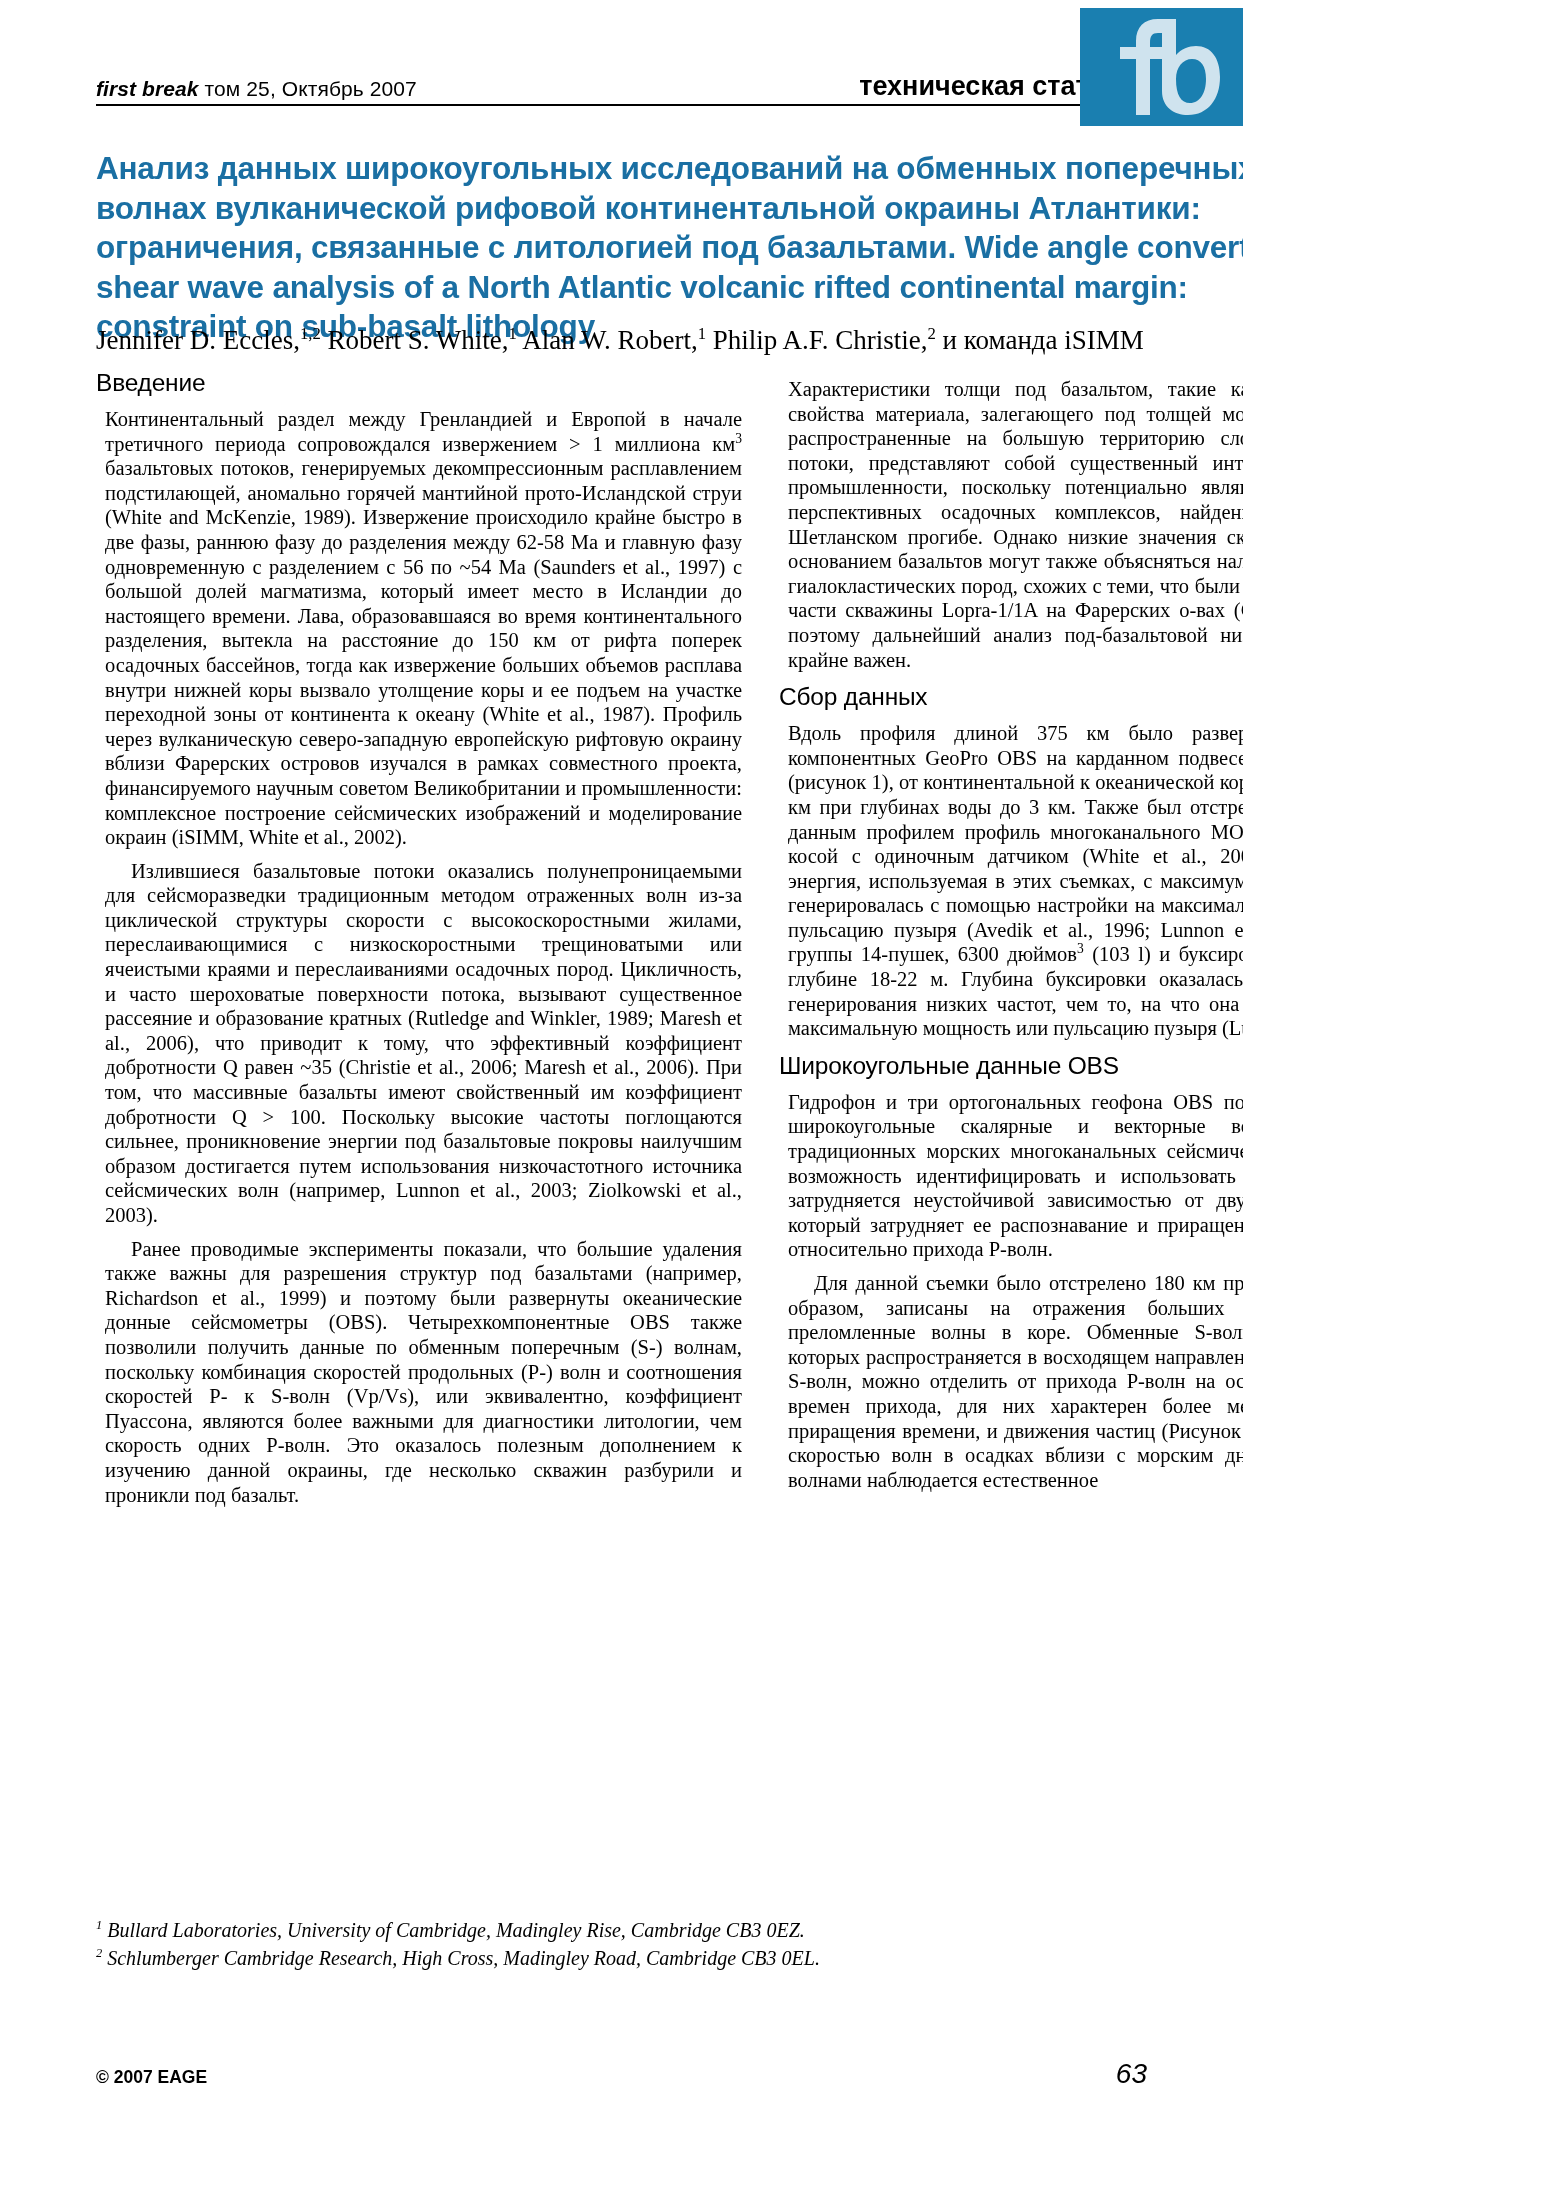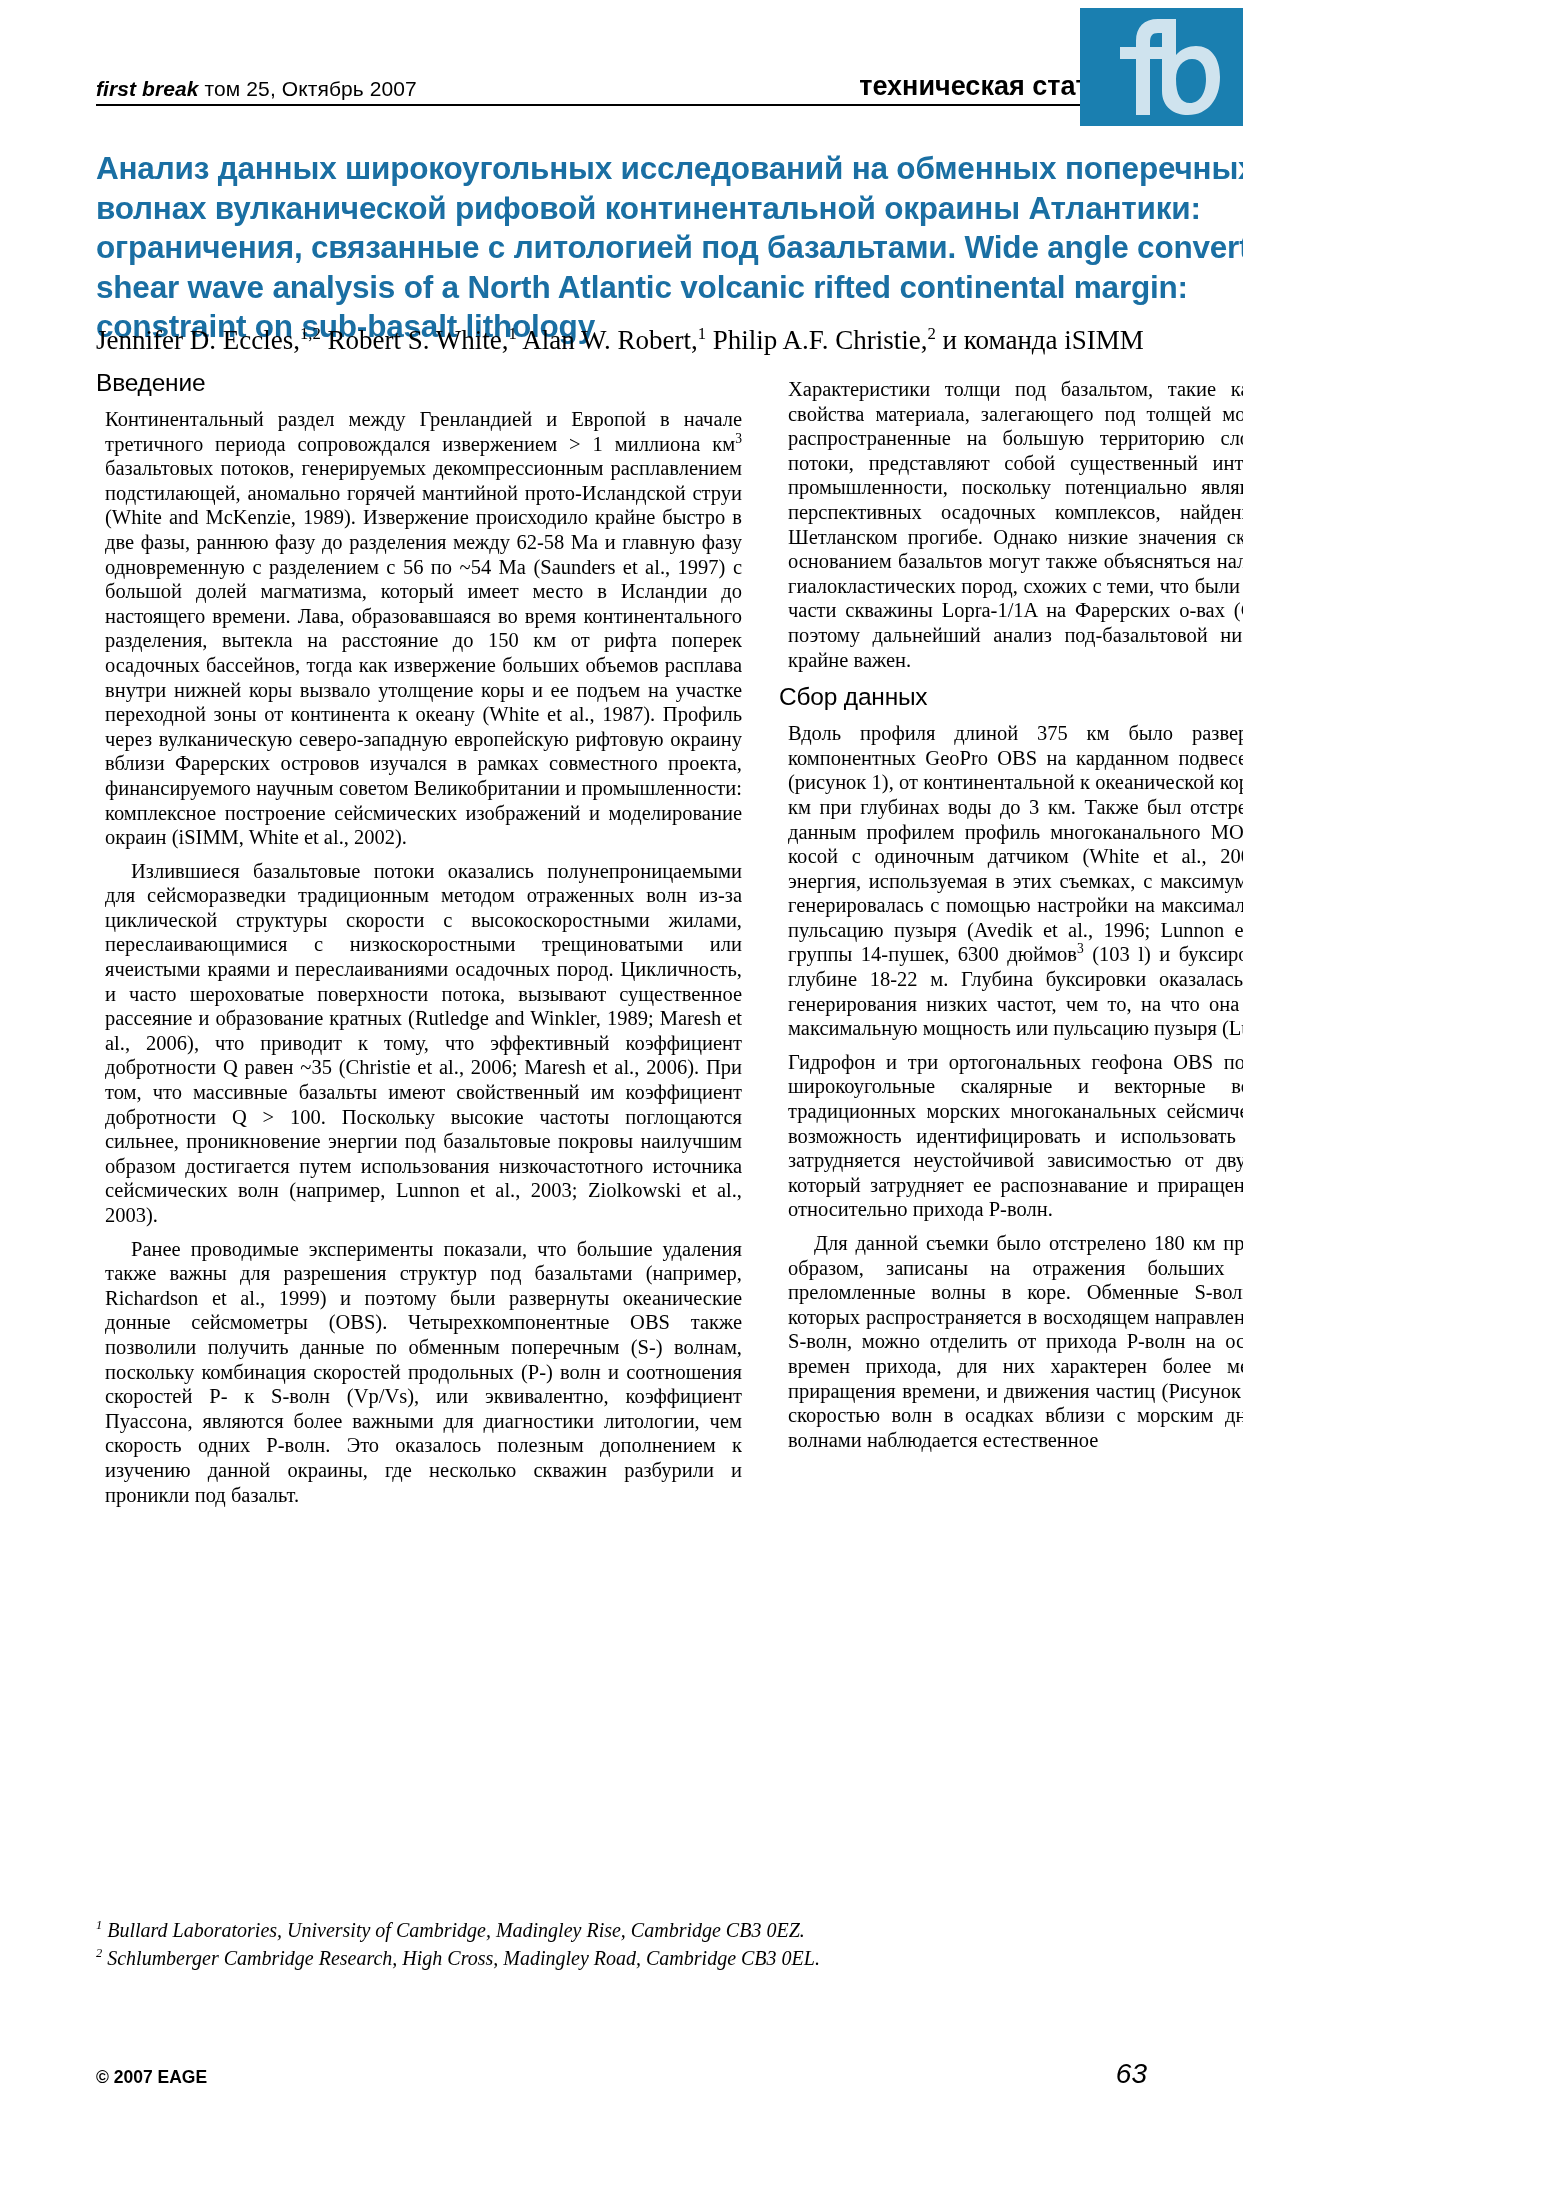--- a/index.html
+++ b/index.html
@@ -194,20 +194,21 @@
       <h2 class="sec">Введение</h2>
       <p class="body">Континентальный раздел между Гренландией и Европой в начале третичного периода сопровождался извержением &gt; 1 миллиона км<sup>3</sup> базальтовых потоков, генерируемых декомпрессионным расплавлением подстилающей, аномально горячей мантийной прото-Исландской струи (White and McKenzie, 1989). Извержение происходило крайне быстро в две фазы, раннюю фазу до разделения между 62-58 Ma и главную фазу одновременную с разделением с 56 по ~54 Ma (Saunders et al., 1997) с большой долей магматизма, который имеет место в Исландии до настоящего времени. Лава, образовавшаяся во время континентального разделения, вытекла на расстояние до 150 км от рифта поперек осадочных бассейнов, тогда как извержение больших объемов расплава внутри нижней коры вызвало утолщение коры и ее подъем на участке переходной зоны от континента к океану (White et al., 1987). Профиль через вулканическую северо-западную европейскую рифтовую окраину вблизи Фарерских островов изучался в рамках совместного проекта, финансируемого научным советом Великобритании и промышленности: комплексное построение сейсмических изображений и моделирование окраин (iSIMM, White et al., 2002).</p>
       <p class="body ind">Излившиеся базальтовые потоки оказались полунепроницаемыми для сейсморазведки традиционным методом отраженных волн из-за циклической структуры скорости с высокоскоростными жилами, переслаивающимися с низкоскоростными трещиноватыми или ячеистыми краями и переслаиваниями осадочных пород. Цикличность, и часто шероховатые поверхности потока, вызывают существенное рассеяние и образование кратных (Rutledge and Winkler, 1989; Maresh et al., 2006), что приводит к тому, что эффективный коэффициент добротности Q равен ~35 (Christie et al., 2006; Maresh et al., 2006). При том, что массивные базальты имеют свойственный им коэффициент добротности Q &gt; 100. Поскольку высокие частоты поглощаются сильнее, проникновение энергии под базальтовые покровы наилучшим образом достигается путем использования низкочастотного источника сейсмических волн (например, Lunnon et al., 2003; Ziolkowski et al., 2003).</p>
       <p class="body ind">Ранее проводимые эксперименты показали, что большие удаления также важны для разрешения структур под базальтами (например, Richardson et al., 1999) и поэтому были развернуты океанические донные сейсмометры (OBS). Четырехкомпонентные OBS также позволили получить данные по обменным поперечным (S-) волнам, поскольку комбинация скоростей продольных (P-) волн и соотношения скоростей P- к S-волн (Vp/Vs), или эквивалентно, коэффициент Пуассона, являются более важными для диагностики литологии, чем скорость одних P-волн. Это оказалось полезным дополнением к изучению данной окраины, где несколько скважин разбурили и проникли под базальт.</p>
     </div>
 
     <div class="col">
       <p class="body">Характеристики толщи под базальтом, такие как низкоскоростные свойства материала, залегающего под толщей мощностью 2-7 км, и распространенные на большую территорию слоистые базальтовые потоки, представляют собой существенный интерес для нефтяной промышленности, поскольку потенциально являются продолжением перспективных осадочных комплексов, найденных в Фаррерско-Шетланском прогибе. Однако низкие значения скоростей P-волн под основанием базальтов могут также объясняться наличием изверженных гиалокластических пород, схожих с теми, что были разбурены в нижней части скважины Lopra-1/1A на Фарерских о-вах (Christie et al., 2006), поэтому дальнейший анализ под-базальтовой низкоскоростной зоны крайне важен.</p>
       <h2 class="sec spaced">Сбор данных</h2>
       <p class="body">Вдоль профиля длиной 375 км было развернуто 85 четырех-компонентных GeoPro OBS на карданном подвесе (www. geopro.com) (рисунок 1), от континентальной к океанической коре, на расстоянии 2-6 км при глубинах воды до 3 км. Также был отстрелен совпадающий с данным профилем профиль многоканального МОВ, длиной 12 км, с косой с одиночным датчиком (White et al., 2002). Низкочастотная энергия, используемая в этих съемках, с максимумом на частоте 9 Гц, генерировалась с помощью настройки на максимальную мощность или пульсацию пузыря (Avedik et al., 1996; Lunnon et al, 2003) большой группы 14-пушек, 6300 дюймов<sup>3</sup> (103 l) и буксирования источника на глубине 18-22 м. Глубина буксировки оказалась более важной для генерирования низких частот, чем то, на что она была настроена: на максимальную мощность или пульсацию пузыря (Lunnon et al., 2003).</p>
+      <h2 class="sec spaced">Широкоугольные данные OBS</h2>
       <p class="body">Гидрофон и три ортогональных геофона OBS позволяют записывать широкоугольные скалярные и векторные волновые поля. В традиционных морских многоканальных сейсмических работах МОВ возможность идентифицировать и использовать обменные S-волны затрудняется неустойчивой зависимостью от двух-модового обмена, который затрудняет ее распознавание и приращения времени пробега относительно прихода Р-волн.</p>
       <p class="body ind">Для данной съемки было отстрелено 180 км профилей OBS. Таким образом, записаны на отражения больших углах падения, и преломленные волны в коре. Обменные S-волны, большая часть которых распространяется в восходящем направлении к OBS в качестве S-волн, можно отделить от прихода P-волн на основе более поздних времен прихода, для них характерен более медленные линейные приращения времени, и движения частиц (Рисунок 2). В связи с низкой скоростью волн в осадках вблизи с морским дном, между P- и S-волнами наблюдается естественное</p>
     </div>
 
   </div>
 
   <div class="footnotes">
     <div><sup>1</sup> <span>Bullard Laboratories, University of Cambridge, Madingley Rise, Cambridge CB3 0EZ.</span></div>
     <div><sup>2</sup> <span>Schlumberger Cambridge Research, High Cross, Madingley Road, Cambridge CB3 0EL.</span></div>
   </div>

